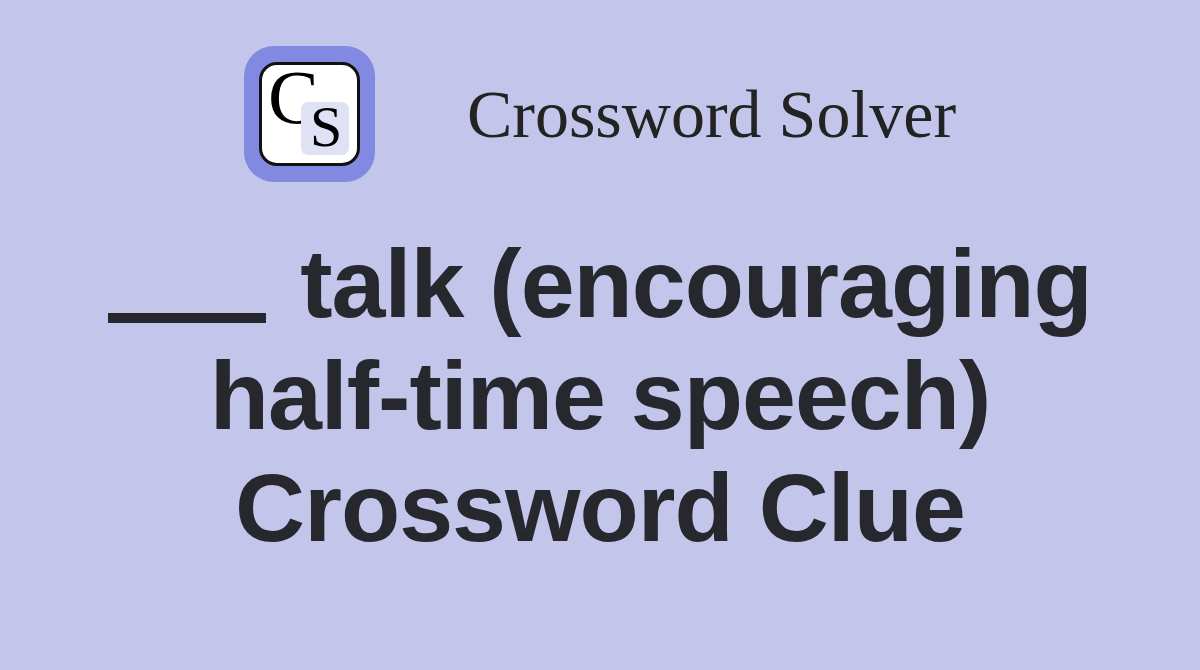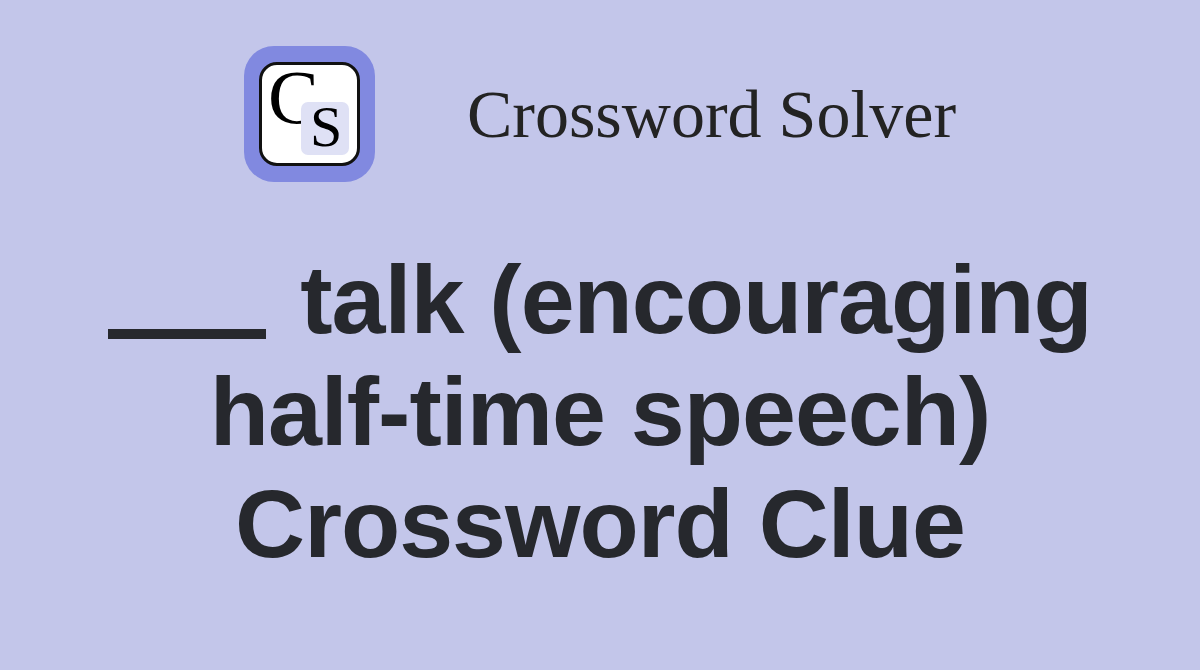--- a/index.html
+++ b/index.html
@@ -113,21 +113,21 @@
 
   .headline {
     font-family: "Liberation Sans", sans-serif;
     font-weight: bold;
     font-size: 97px;
     line-height: 112px;
     color: #26282d;
     text-align: center;
     width: 1000px;
     letter-spacing: -1px;
-    margin: 16px;
+    margin: 0;
   }
 
   .headline .blank-line {
     display: inline-block;
     width: 158px;
     height: 10px;
     background: #26282d;
     vertical-align: -6px;
     margin-right: 8px;
   }

